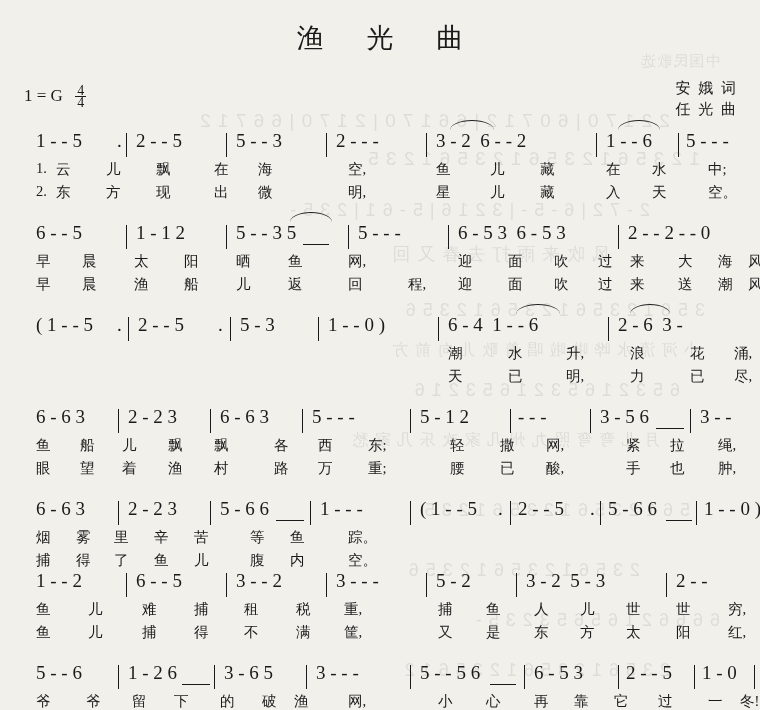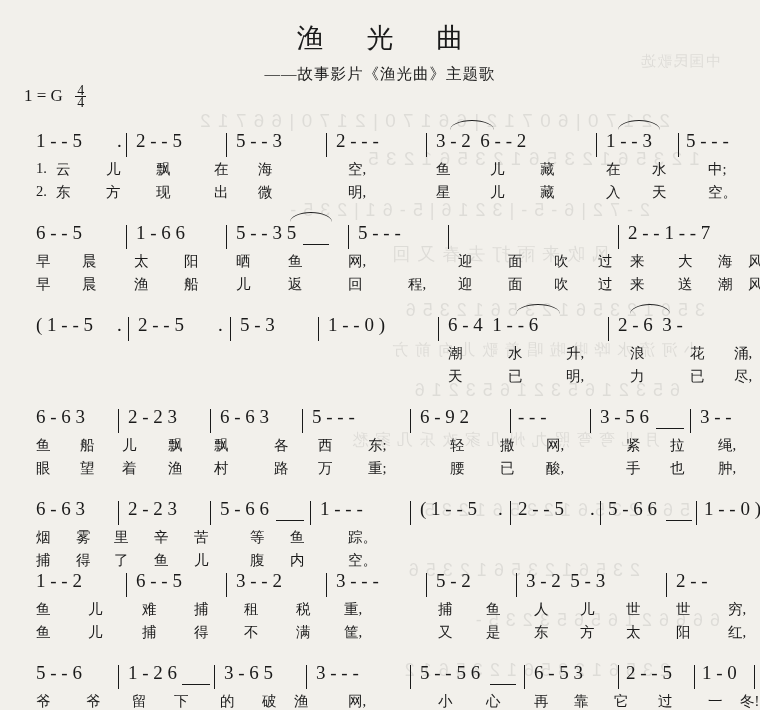--- a/index.html
+++ b/index.html
@@ -161,22 +161,25 @@
   <div style="left:100px; top:430px; font-size:16px;">月 儿 弯 弯 照 九 州 几 家 欢 乐 几 家 愁</div>
   <div style="left:70px; top:500px; font-size:18px;">5 6 1 2 3 5 6 1 2 3 5 6 1 2 3 5</div>
   <div style="left:120px; top:560px; font-size:18px;">2 3 5 6 1 2 3 5 6 1 2 3 5 6</div>
   <div style="left:40px; top:610px; font-size:18px;">6 6 6 6 2 1 6 5 6 5 3 2 3 5 -</div>
   <div style="left:90px; top:660px; font-size:18px;">2 3 5 6 1 2 3 5 6 1 2 3 5 6 1 2</div>
 </div>
 
 <div class="page">
 
   <div class="title">渔 光 曲</div>
-  <div class="subtitle">——故事影片《渔光曲》主题歌</div>
-
+
+  <div class="credits">
+    <div>安 娥 词</div>
+    <div>任 光 曲</div>
+  </div>
 
   <div class="keysig">
     <span>1 = G</span>
     <span class="frac">
       <span class="num">4</span>
       <span class="den">4</span>
     </span>
   </div>
 
   <div class="score">
@@ -186,21 +189,21 @@
         <span class="cell" style="left:18px;">1 - - 5</span>
         <span class="barthin" style="left:108px;"></span>
         <span class="cell" style="left:118px;">2 - - 5</span>
         <span class="barthin" style="left:208px;"></span>
         <span class="cell" style="left:218px;">5 - - 3</span>
         <span class="barthin" style="left:308px;"></span>
         <span class="cell" style="left:318px;">2 - - -</span>
         <span class="barthin" style="left:408px;"></span>
         <span class="cell" style="left:418px;">3 - 2  6 - - 2</span>
         <span class="barthin" style="left:578px;"></span>
-        <span class="cell" style="left:588px;">1 - - 3</span>
+        <span class="cell" style="left:588px;">1 - - 6</span>
         <span class="barthin" style="left:660px;"></span>
         <span class="cell" style="left:668px;">5 - - -</span>
         <span class="slur" style="left:432px; top:-10px; width:44px;"></span>
         <span class="slur" style="left:600px; top:-10px; width:42px;"></span>
         <span class="dotaug" style="left:99px; top:0px;">.</span>
       </div>
       <div class="lyricline">
         <span class="ly" style="left:18px;">1.</span>
         <span class="ly" style="left:38px;">云</span>
         <span class="ly" style="left:88px;">儿</span>
@@ -229,29 +232,30 @@
         <span class="ly" style="left:588px;">入</span>
         <span class="ly" style="left:634px;">天</span>
         <span class="ly" style="left:690px;">空。</span>
       </div>
     </div>
 
     <div class="system" style="height:80px; margin-top:6px;">
       <div class="notes">
         <span class="cell" style="left:18px;">6 - - 5</span>
         <span class="barthin" style="left:108px;"></span>
-        <span class="cell" style="left:118px;">1 - 6 6</span>
+        <span class="cell" style="left:118px;">1 - 1 2</span>
         <span class="barthin" style="left:208px;"></span>
         <span class="cell" style="left:218px;">5 - - 3 5</span>
         <span class="underline-1" style="left:285px; top:22px; width:26px;"></span>
         <span class="barthin" style="left:330px;"></span>
         <span class="cell" style="left:340px;">5 - - -</span>
         <span class="barthin" style="left:430px;"></span>
+        <span class="cell" style="left:440px;">6 - 5 3  6 - 5 3</span>
         <span class="barthin" style="left:600px;"></span>
-        <span class="cell" style="left:610px;">2 - - 1 - - 7</span>
+        <span class="cell" style="left:610px;">2 - - 2 - - 0</span>
         <span class="slur" style="left:272px; top:-10px; width:42px;"></span>
       </div>
       <div class="lyricline">
         <span class="ly" style="left:18px;">早</span>
         <span class="ly" style="left:64px;">晨</span>
         <span class="ly" style="left:116px;">太</span>
         <span class="ly" style="left:166px;">阳</span>
         <span class="ly" style="left:218px;">晒</span>
         <span class="ly" style="left:270px;">鱼</span>
         <span class="ly" style="left:330px;">网,</span>
@@ -323,21 +327,21 @@
     <div class="system" style="height:80px; margin-top:8px;">
       <div class="notes">
         <span class="cell" style="left:18px;">6 - 6 3</span>
         <span class="barthin" style="left:100px;"></span>
         <span class="cell" style="left:110px;">2 - 2 3</span>
         <span class="barthin" style="left:192px;"></span>
         <span class="cell" style="left:202px;">6 - 6 3</span>
         <span class="barthin" style="left:284px;"></span>
         <span class="cell" style="left:294px;">5 - - -</span>
         <span class="barthin" style="left:392px;"></span>
-        <span class="cell" style="left:402px;">6 - 9 2</span>
+        <span class="cell" style="left:402px;">5 - 1 2</span>
         <span class="barthin" style="left:492px;"></span>
         <span class="cell" style="left:500px;">- - -</span>
         <span class="barthin" style="left:572px;"></span>
         <span class="cell" style="left:582px;">3 - 5 6</span>
         <span class="underline-1" style="left:638px; top:22px; width:28px;"></span>
         <span class="barthin" style="left:672px;"></span>
         <span class="cell" style="left:682px;">3 - -</span>
       </div>
       <div class="lyricline">
         <span class="ly" style="left:18px;">鱼</span>

